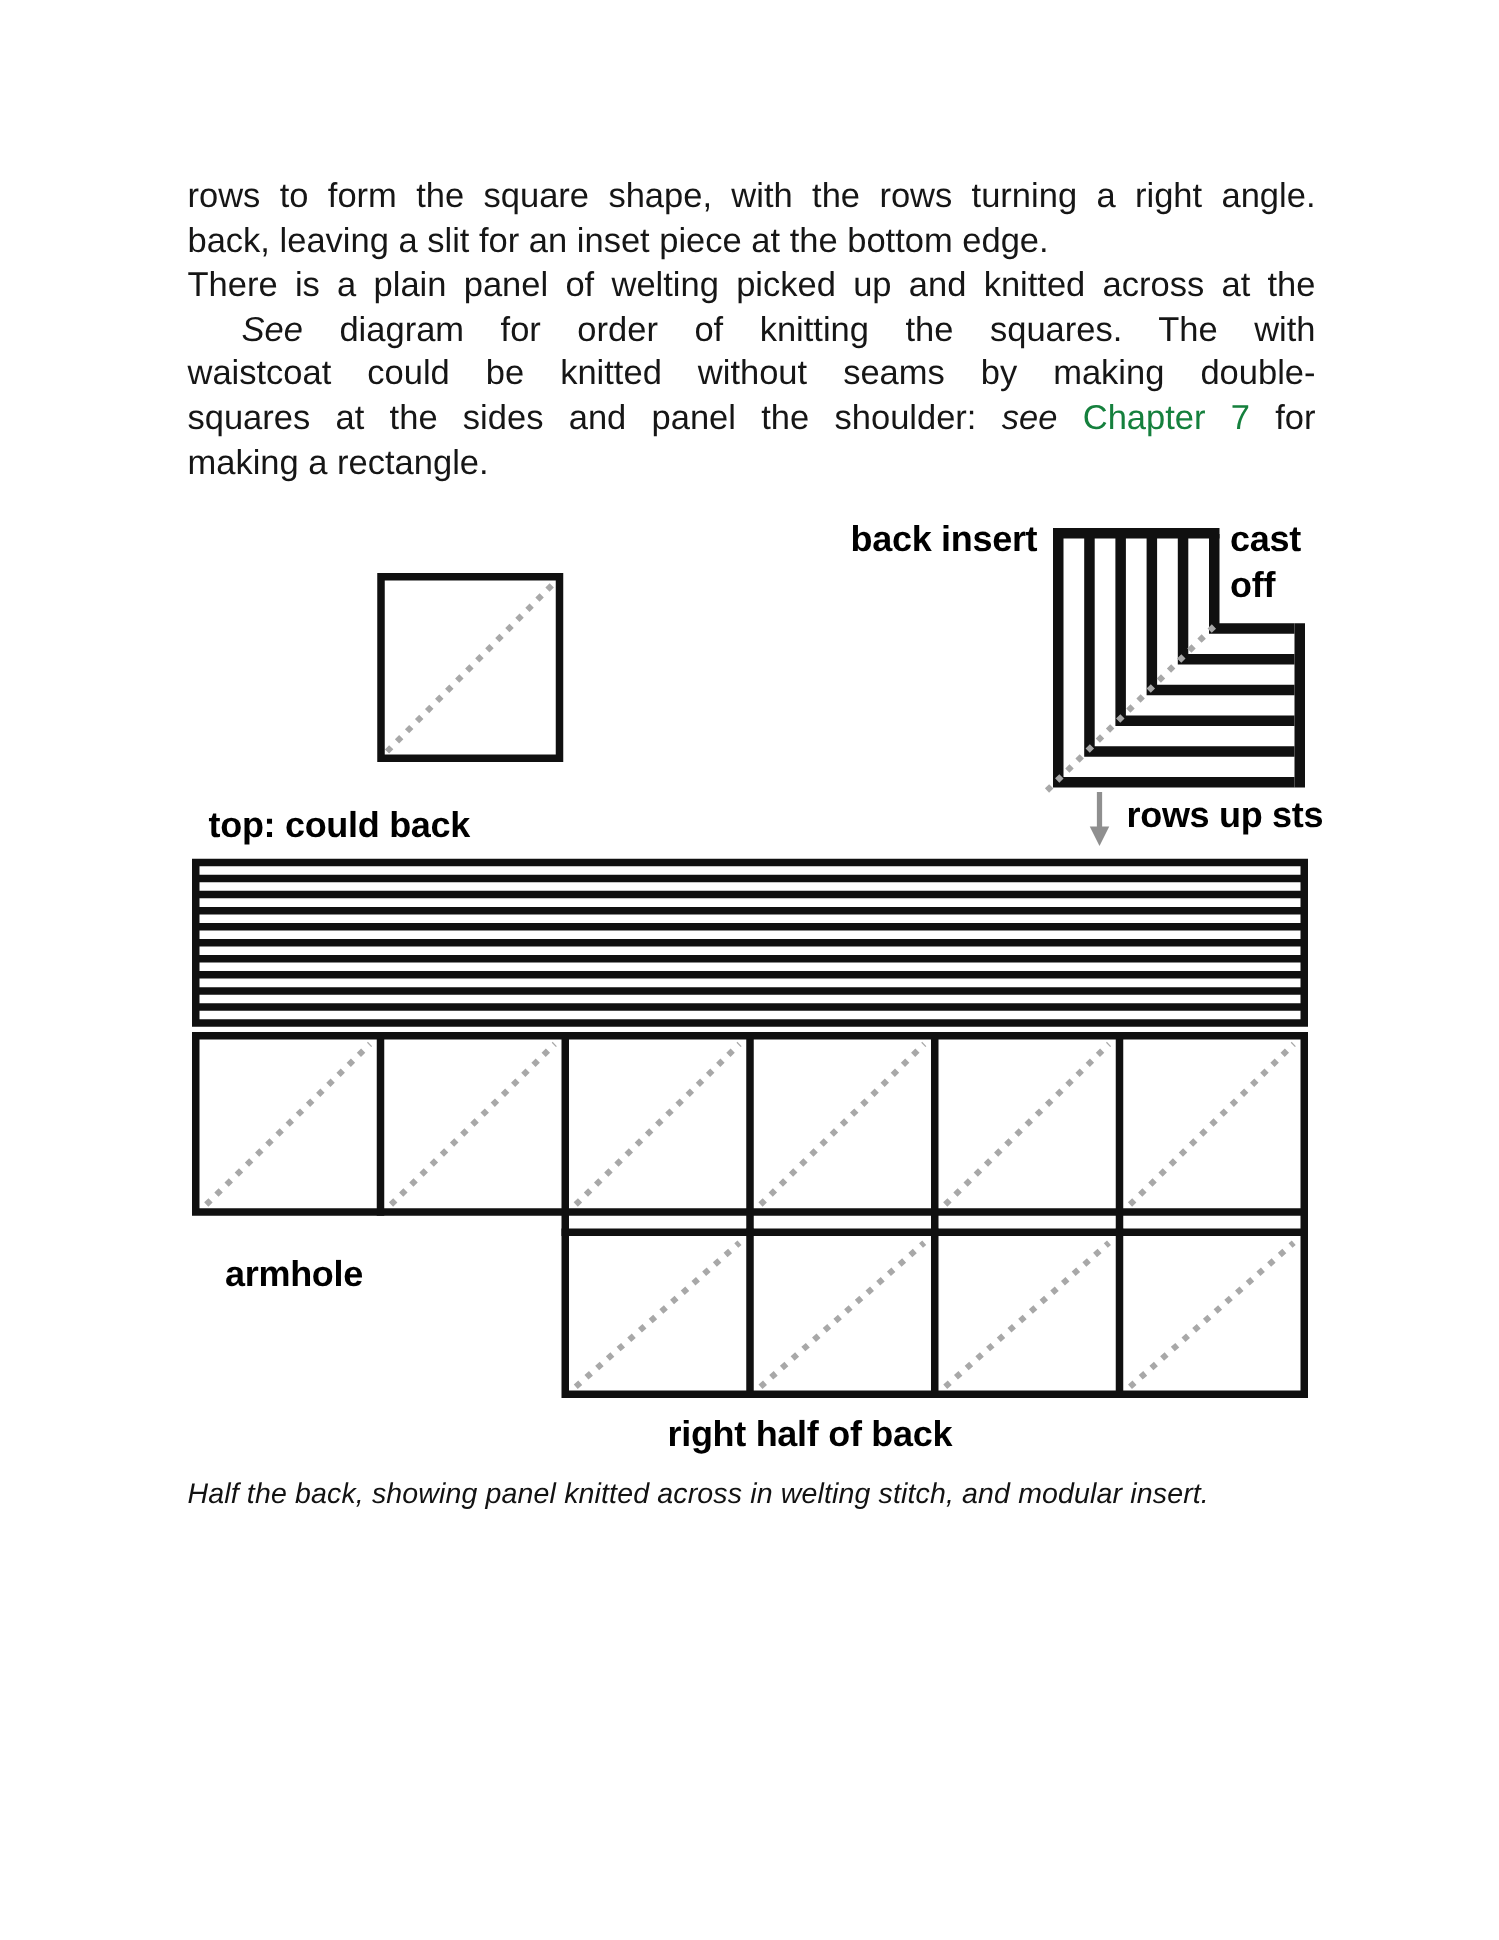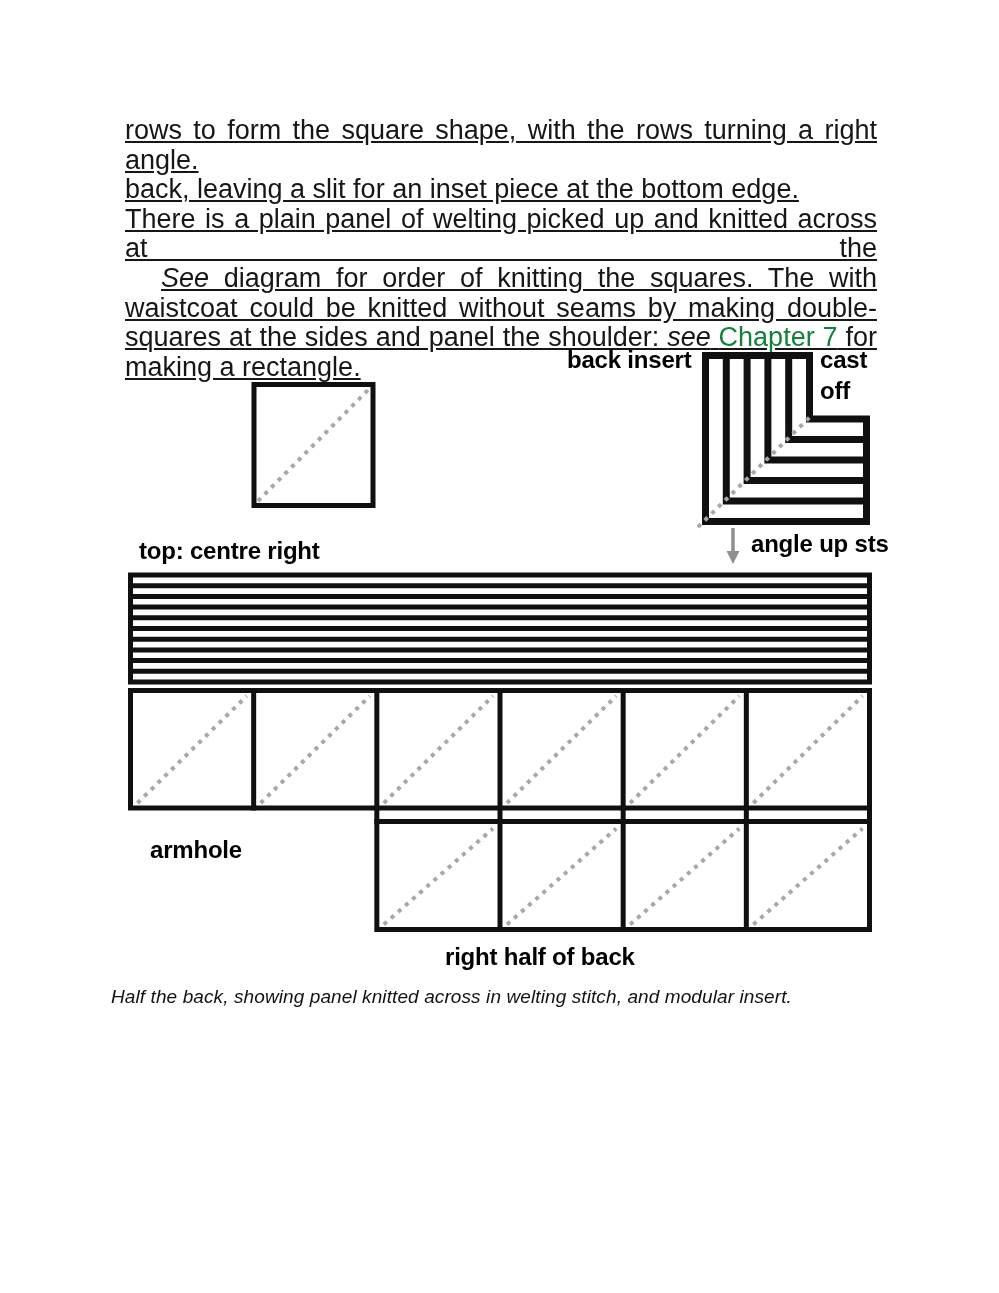--- a/index.html
+++ b/index.html
@@ -2,33 +2,33 @@
 <html><head>
 <meta charset="utf-8">
 <style>
   html,body{margin:0;padding:0;background:#ffffff;}
   .page{
     position:relative;width:999px;height:1293px;background:#ffffff;
     font-family:"Liberation Sans",sans-serif;overflow:hidden;color:#161616;
   }
   .bodytext{
     position:absolute;left:125px;top:116px;width:752px;
-    font-size:27px;line-height:29.6px;letter-spacing:0px;text-decoration:underline;
+    font-size:23px;line-height:29.6px;letter-spacing:0px;
   }
   .line{text-align:justify;text-align-last:justify;}
   .line.last{text-align-last:left;}
   .line.indent{text-indent:36px;}
   .it{font-style:italic;}
   .link{color:#15803d;cursor:pointer;}
   .dlabel{
     position:absolute;font-weight:bold;font-size:24px;line-height:31px;
     color:#000000;letter-spacing:-0.2px;white-space:pre-line;
   }
   .caption{
-    position:absolute;left:111px;top:986px;font-style:italic;
+    position:absolute;left:125px;top:986px;font-style:italic;
     font-size:19px;color:#121212;letter-spacing:0.1px;
   }
   svg.diagram{position:absolute;left:0;top:0;}
 </style>
 </head>
 <body>
 
 <div class="page">
 
   <svg id="diagram" class="diagram" width="999" height="1293" viewBox="0 0 999 1293">
@@ -90,23 +90,23 @@
         <div class="line"><span>squares at the sides and panel the shoulder: </span><span class="it">see</span><span> </span><span class="link">Chapter 7</span><span> for</span></div>
         <div class="line last"><span>making a rectangle.</span></div>
       </div>
   </div>
 
 
   <div class="dlabel" style="left:567px;top:344px;">back insert</div>
 
   <div class="dlabel" style="left:820px;top:344px;width:62px;">cast off</div>
 
-  <div class="dlabel" style="left:751px;top:528px;">angle up sts</div>
+  <div class="dlabel" style="left:751px;top:528px;">rows up sts</div>
 
-  <div class="dlabel" style="left:139px;top:535px;">top: centre right</div>
+  <div class="dlabel" style="left:139px;top:535px;">top: could back</div>
 
   <div class="dlabel" style="left:150px;top:834px;">armhole</div>
 
   <div class="dlabel" style="left:445px;top:941px;">right half of back</div>
 
   <div class="caption">Half the back, showing panel knitted across in welting stitch, and modular insert.</div>
 
 </div>
 
 </body></html>

